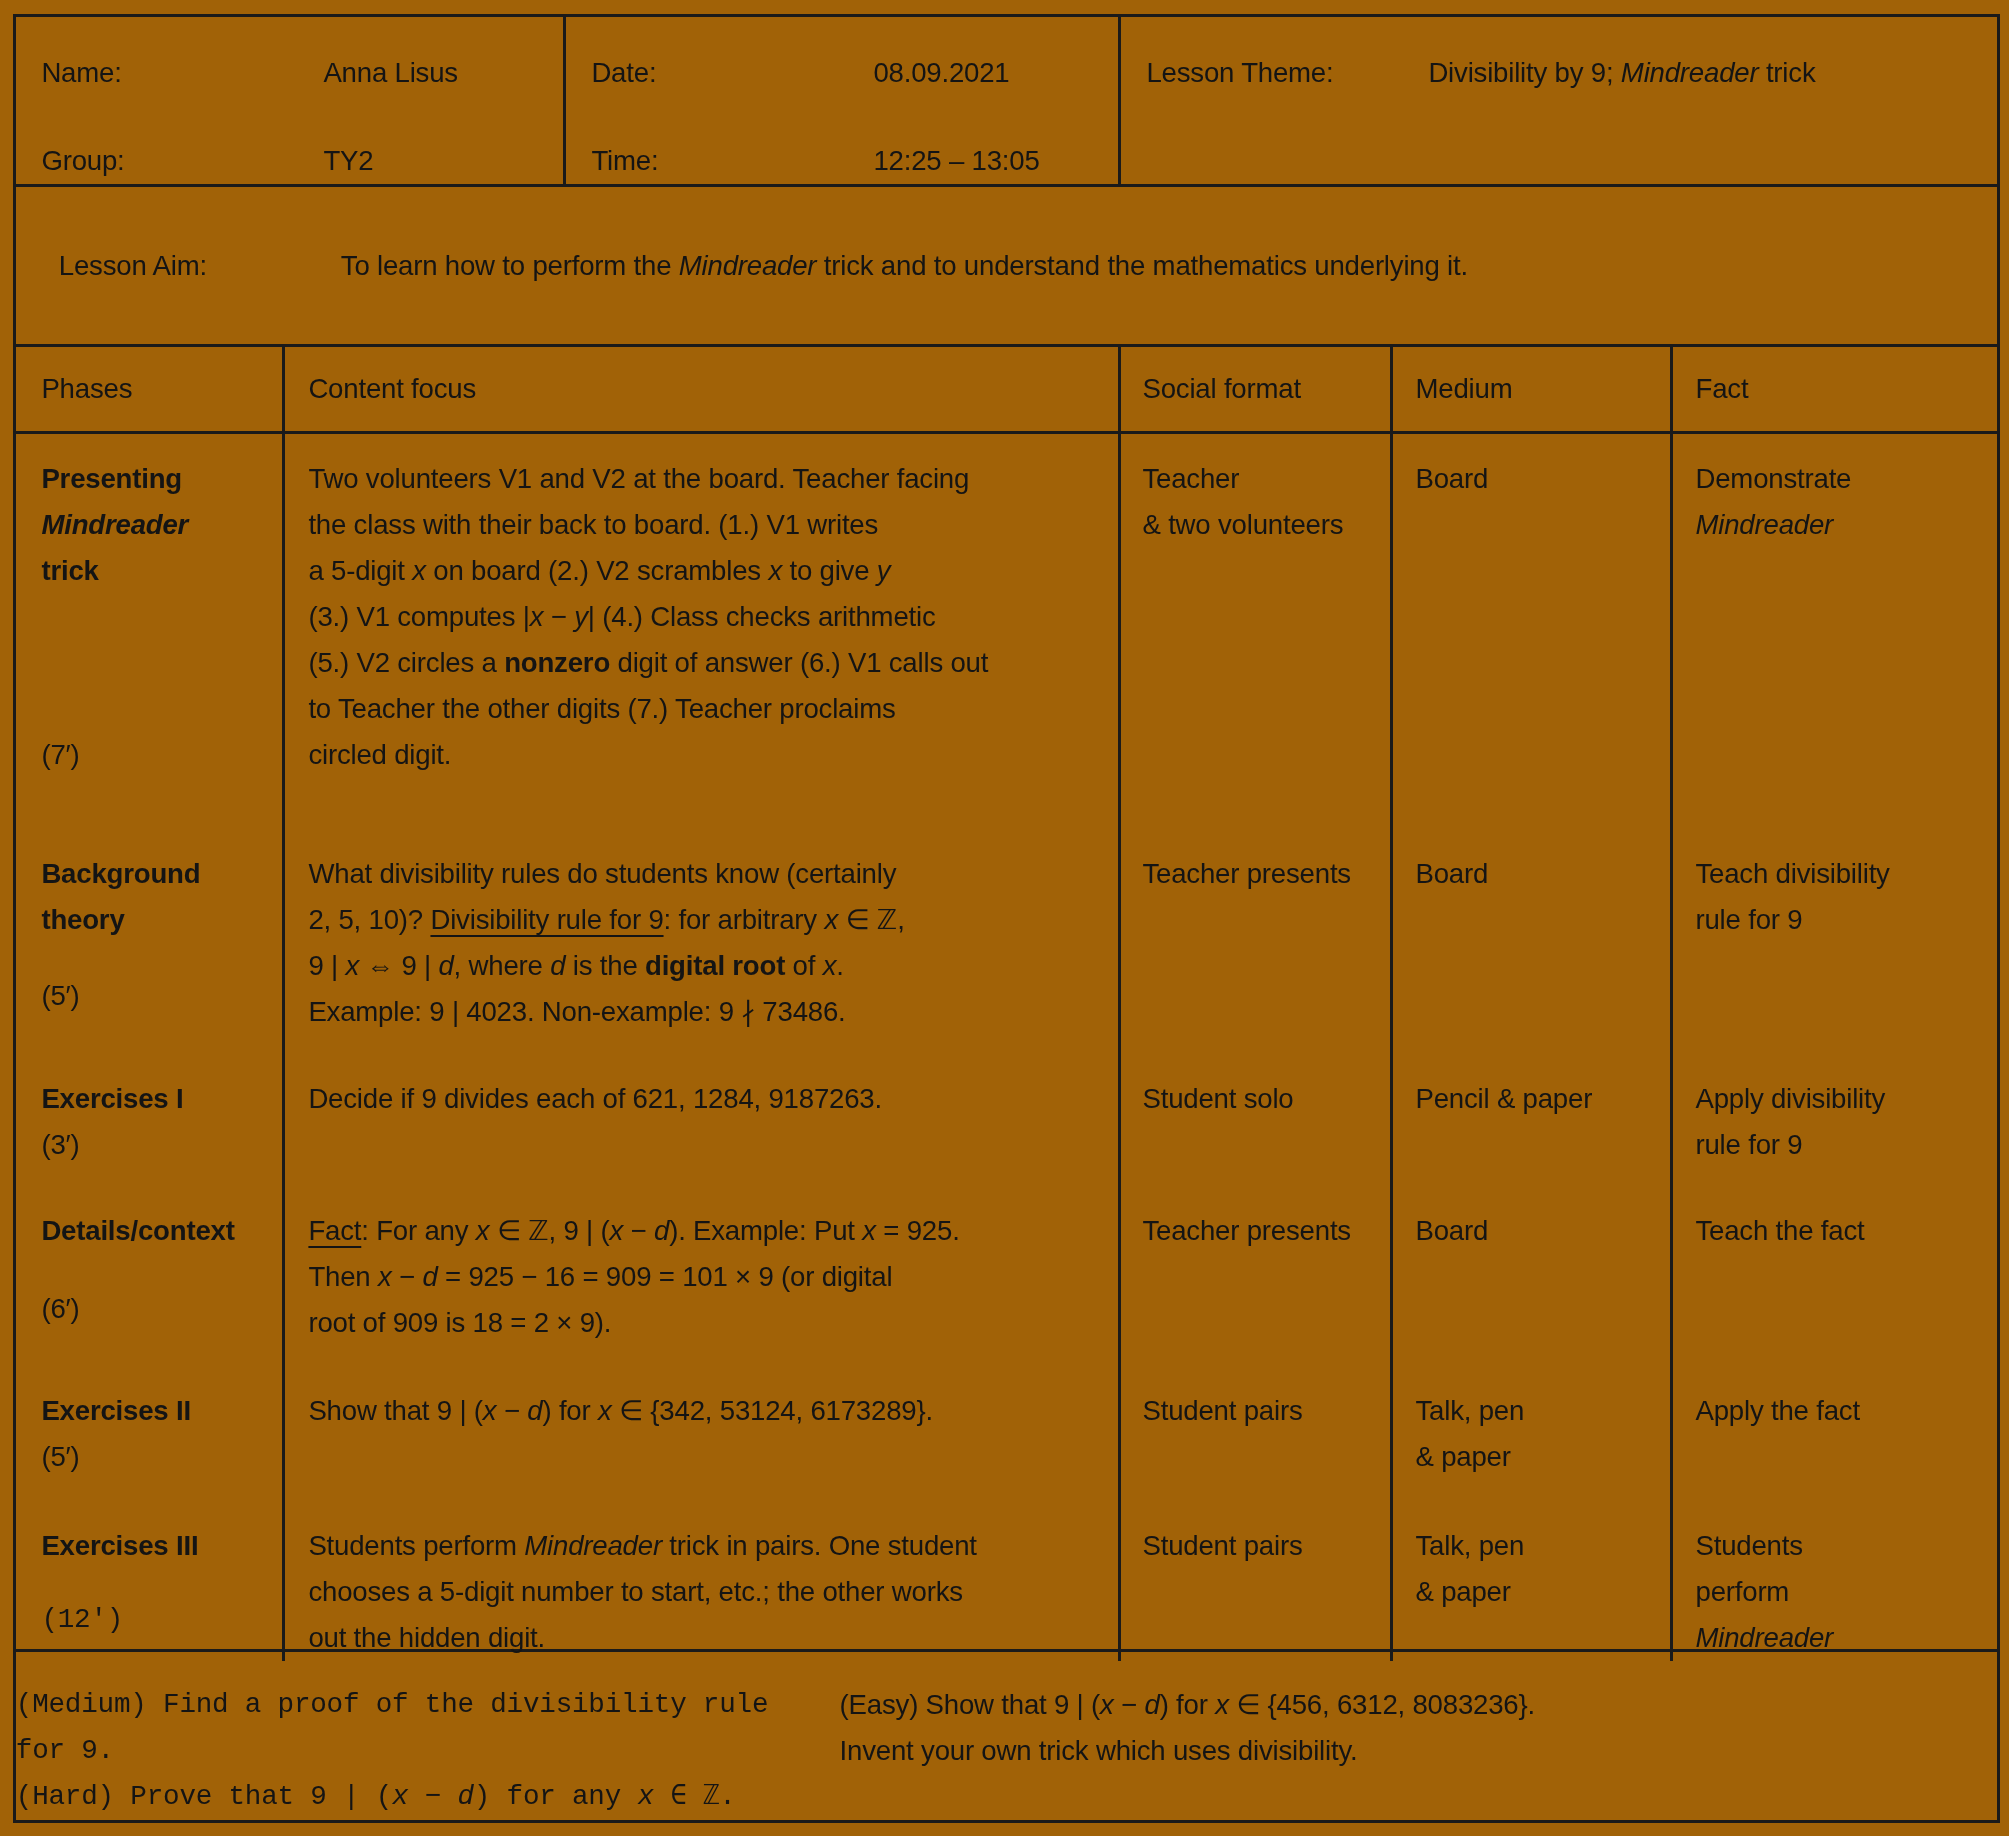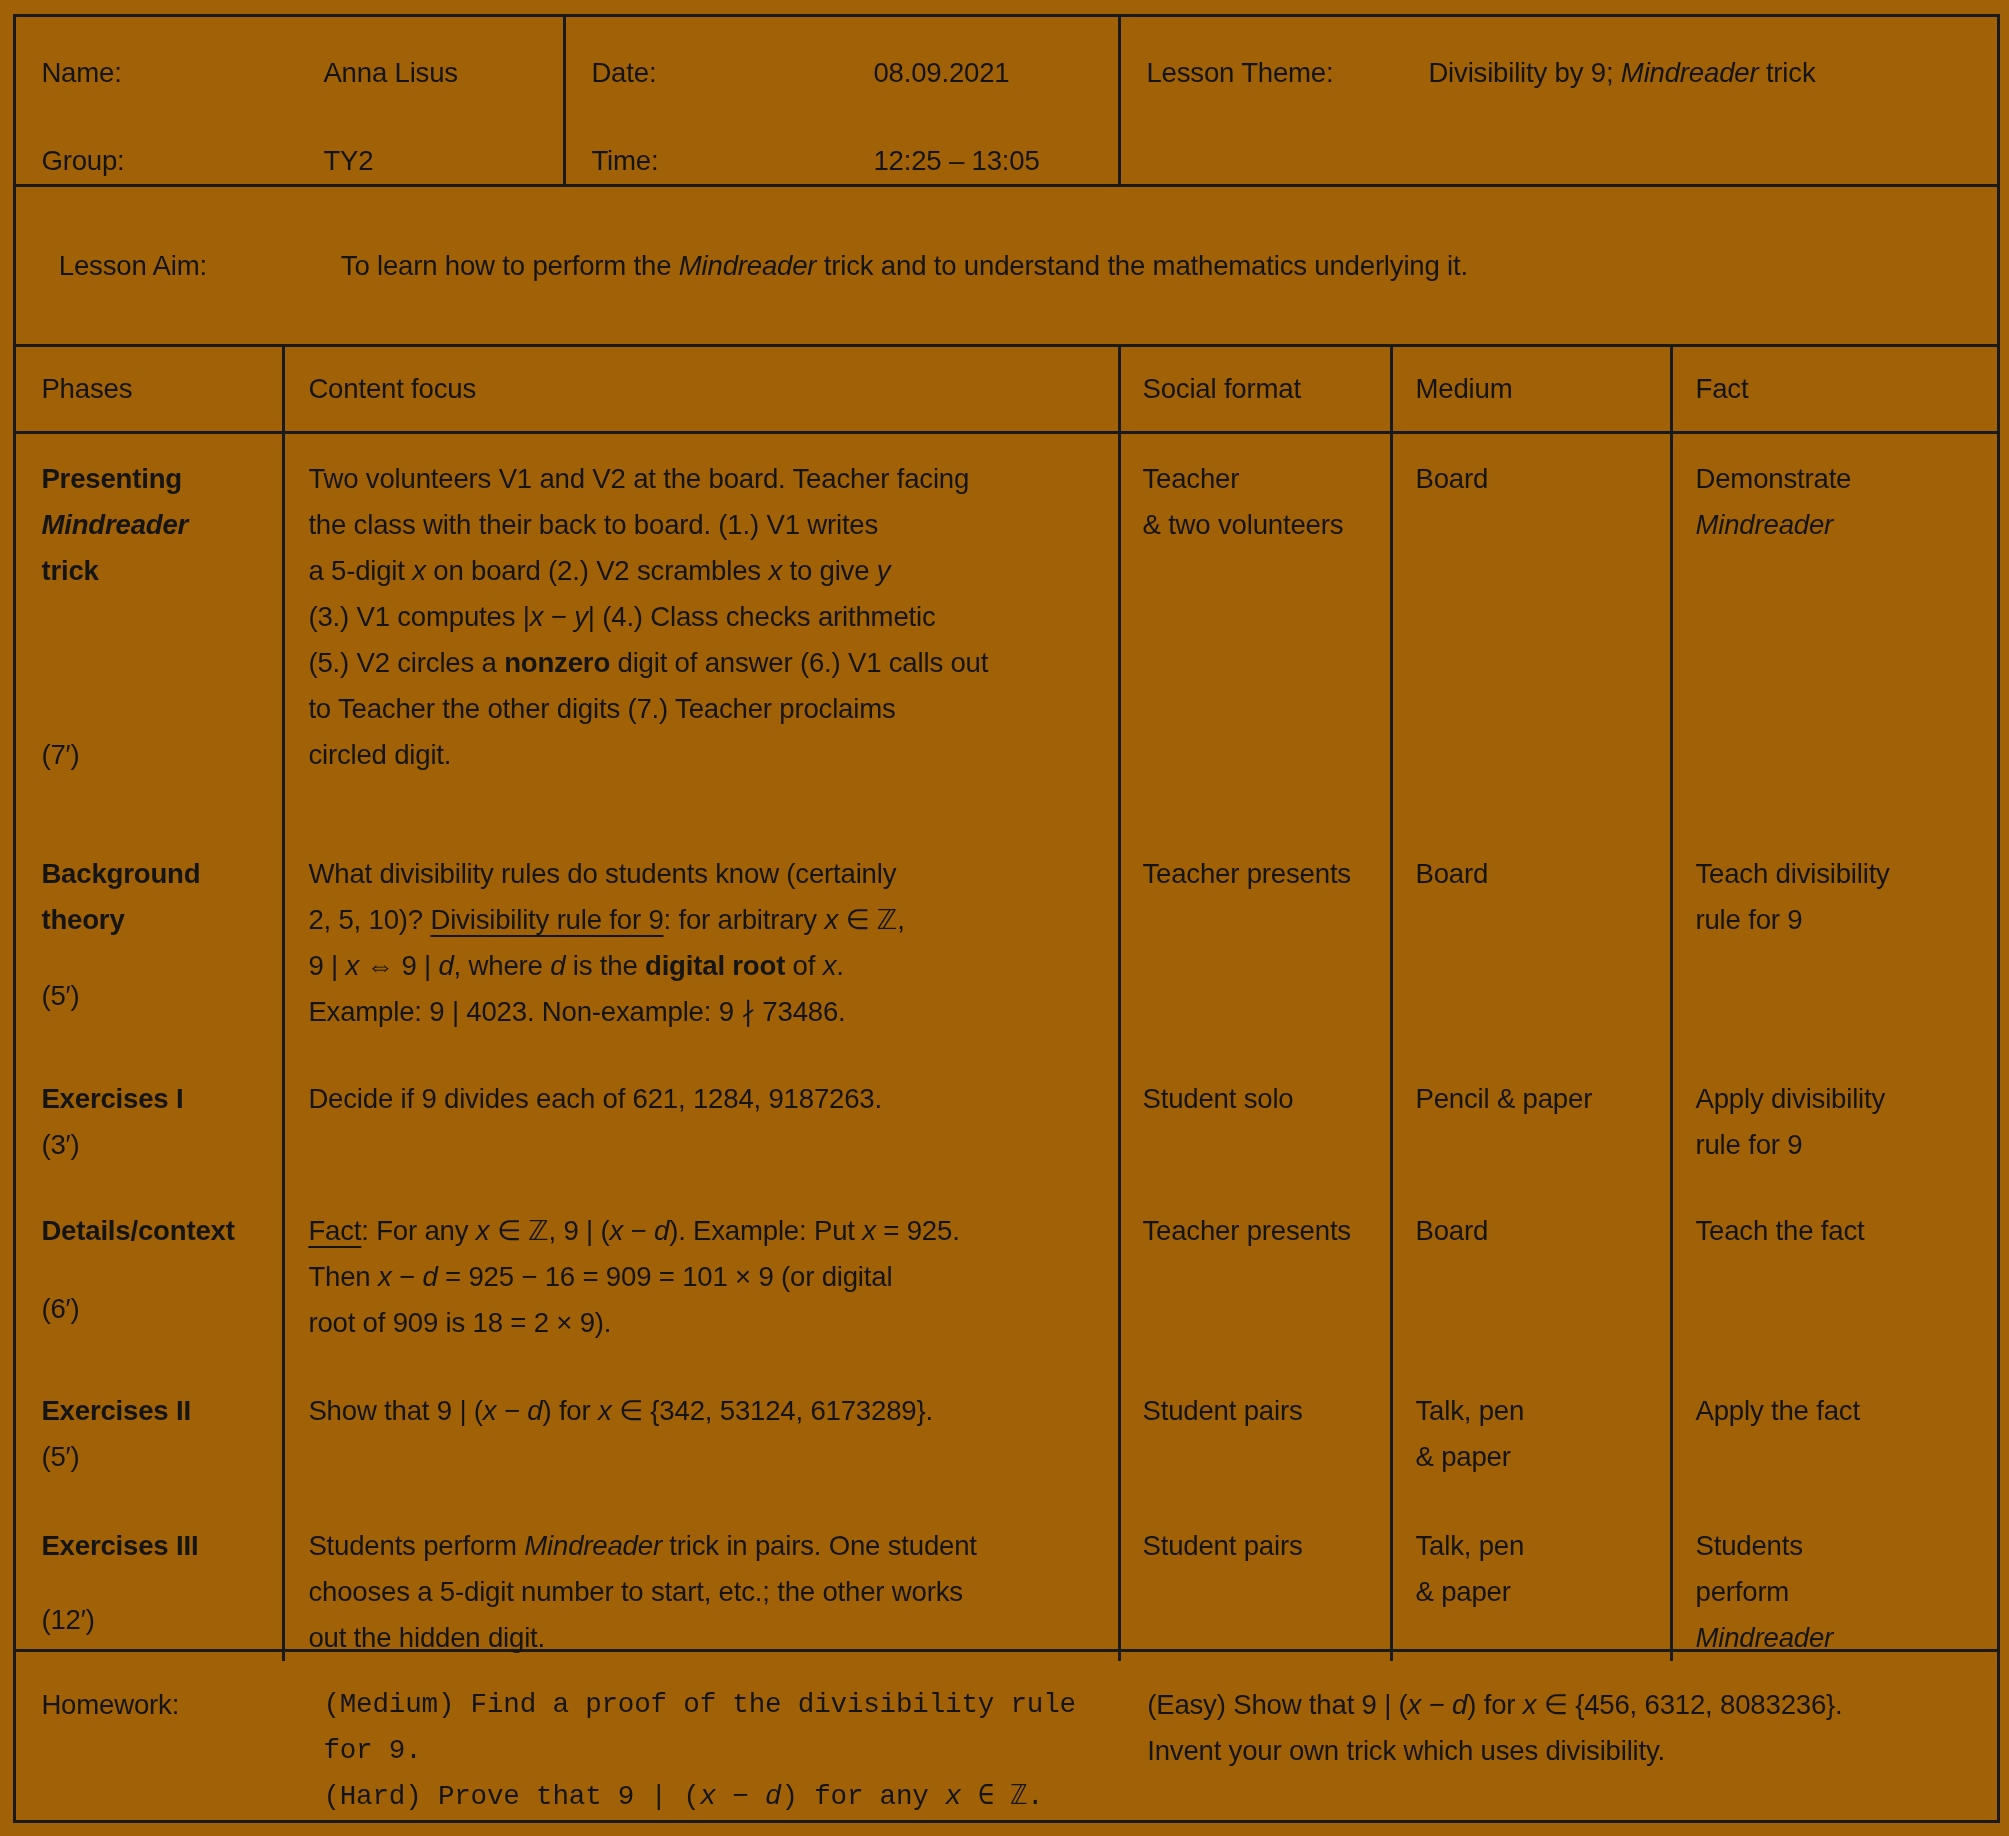--- a/index.html
+++ b/index.html
@@ -45,21 +45,21 @@
   .r4{padding-top:2px;}
   .r5{padding-top:2px;}
   .r6{padding-top:5.9px;}
   .phase{font-weight:700;}
   .dur{font-weight:400;}
   .dur.d1{margin-top:138px;}
   .dur.d2{margin-top:29.6px;}
   .dur.d3{margin-top:0;}
   .dur.d4{margin-top:31.5px;}
   .dur.d5{margin-top:0;}
-  .dur.d6{margin-top:27.6px;}
+  .dur.d6{margin-top:27.6px;font-family:Liberation Mono, monospace;}
   
   .homework{flex:1;box-sizing:border-box;display:flex;padding-top:29.6px;}
   .homework .k{flex:0 0 282px;padding-left:25.6px;}
   .hw-left{flex:0 0 808px;font-family:Liberation Mono, monospace;}
   .hw-right{flex:1;padding-left:15.8px;padding-right:9.9px;}
   i{font-style:italic;}
   b{font-weight:700;}
   u{text-underline-offset:5.9px;}
 </style>
 </head>
@@ -169,20 +169,19 @@
         <div class="phase">Exercises III</div>
         <div class="dur d6">(12′)</div>
       </div>
       <div class="cell bR c2 r6">Students perform <i>Mindreader</i> trick in pairs. One student<br>chooses a 5-digit number to start, etc.; the other works<br>out the hidden digit.</div>
       <div class="cell bR c3 r6">Student pairs</div>
       <div class="cell bR c4 r6">Talk, pen<br>&amp; paper</div>
       <div class="cell c5 r6">Students<br>perform<br><i>Mindreader</i></div>
     </div>
 
     <div class="homework">
-      <span class="k">Homework:</span>
       <div class="hw-left">(Medium) Find a proof of the divisibility rule for 9.<br>(Hard) Prove that 9 | (<i>x</i> − <i>d</i>) for any <i>x</i> ∈ ℤ.</div>
       <div class="hw-right">(Easy) Show that 9 | (<i>x</i> − <i>d</i>) for <i>x</i> ∈ {456, 6312, 8083236}.<br>Invent your own trick which uses divisibility.</div>
     </div>
 
   </div>
 </div>
 
 
 </body></html>

